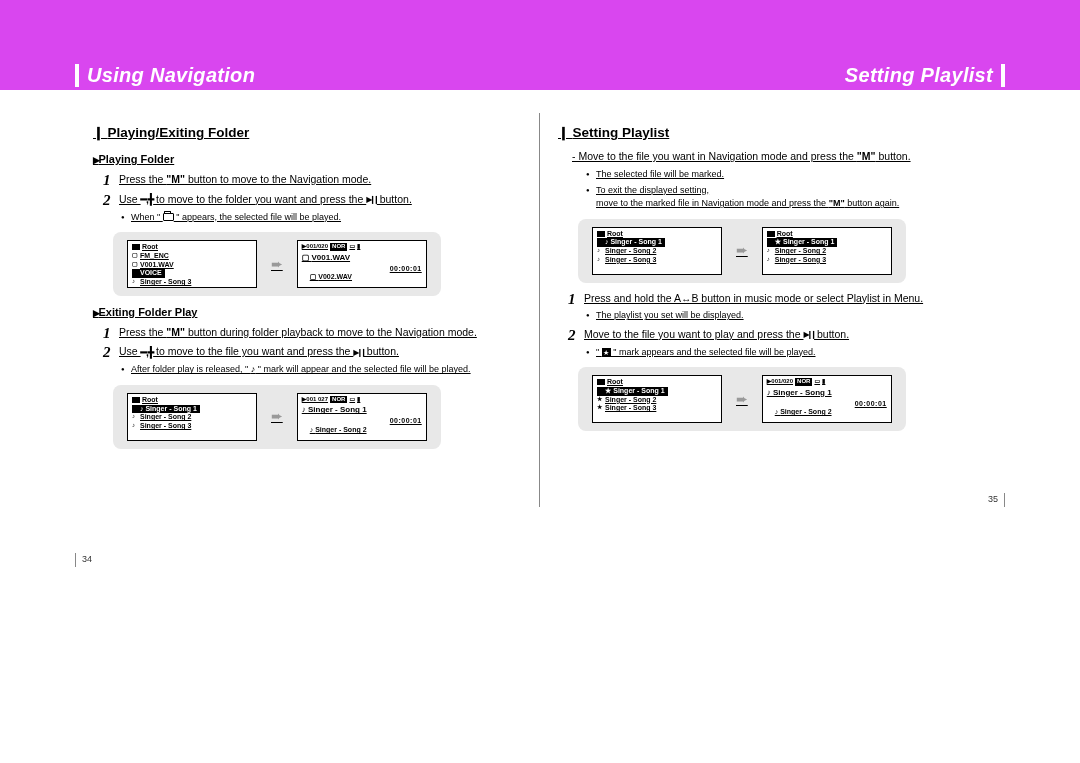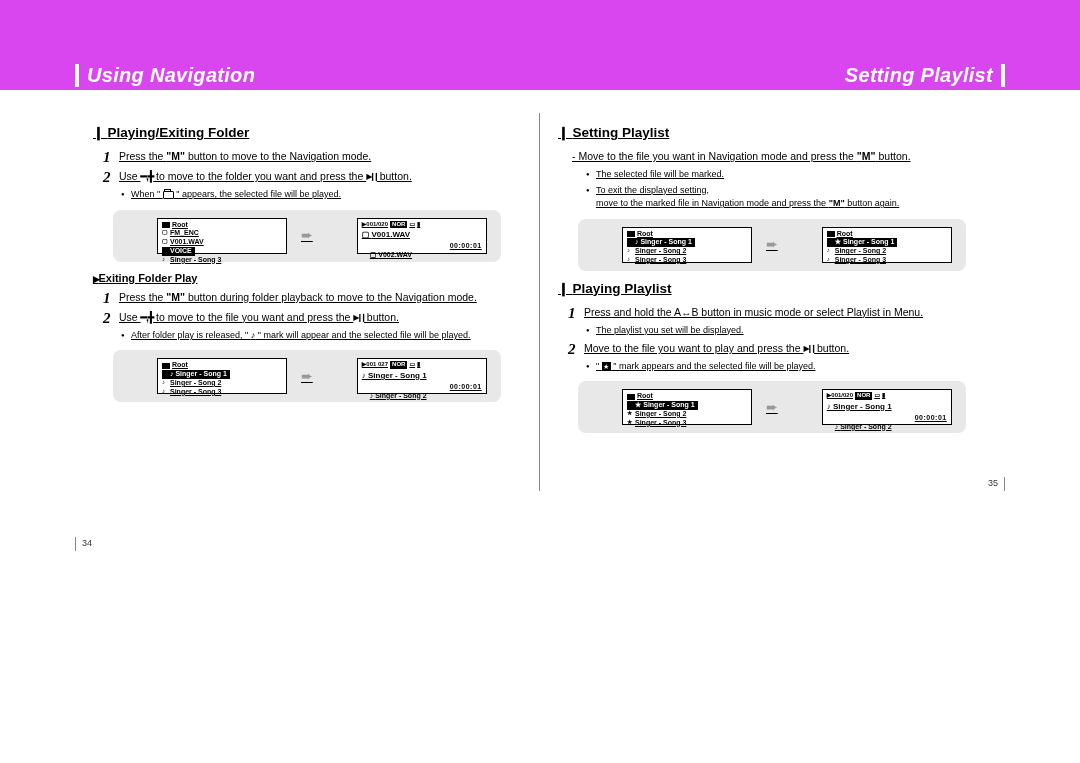--- a/index.html
+++ b/index.html
@@ -24,21 +24,21 @@
   .inline-icon { display:inline-block; vertical-align:middle; }
   .minus-plus { font-weight:bold; letter-spacing:-1px; }
   .play-pause { font-size:8px; letter-spacing:-3px; }
   .folder-icon { display:inline-block; width:11px; height:8px; border:1px solid #000; border-radius:1px; position:relative; vertical-align:middle; }
   .folder-icon::before { content:""; position:absolute; top:-3px; left:0; width:5px; height:2px; border:1px solid #000; border-bottom:none; border-radius:1px 1px 0 0; }
   .star-box { display:inline-block; width:9px; height:9px; background:#000; color:#fff; font-size:7px; text-align:center; line-height:9px; vertical-align:middle; }
   .note-icon { font-size:9px; }
 
   .screenshot { background:#e8e8e8; border-radius:8px; padding:8px 14px; margin:8px 0 8px 20px; display:flex; align-items:center; gap:14px; width:fit-content; }
   .arrow-between { color:#999; font-size:14px; }
-  .lcd { background:#fff; border:1.5px solid #000; width:130px; height:36px; padding:2px 4px; font-size:7px; font-weight:bold; line-height:1.25; font-family:Arial,sans-serif; position:relative;margin-left:30px; }
+  .lcd { background:#fff; border:1.5px solid #000; width:130px; height:48px; padding:2px 4px; font-size:7px; font-weight:bold; line-height:1.25; font-family:Arial,sans-serif; position:relative; }
   .lcd .titlerow { display:flex; align-items:center; gap:2px; margin-bottom:0px; }
   .lcd .folder-tiny { display:inline-block; width:8px; height:6px; border:1px solid #000; background:#000; }
   .lcd .rootlabel { text-decoration:underline; font-weight:bold; }
   .lcd .row { padding-left:8px; white-space:nowrap; position:relative; }
   .lcd .row.hl { background:#000; color:#fff; display:inline-block; padding:0 3px 0 8px; }
   .lcd .rowicon { position:absolute; left:0; top:0; font-size:6px; }
   .lcd .status-top { font-size:6px; display:flex; gap:2px; align-items:center; justify-content:flex-start; }
   .lcd .status-top .blk { background:#000; color:#fff; padding:0 2px; }
   .lcd .big { font-size:8px; margin:2px 0; }
   .lcd .time { letter-spacing:0.5px; }
@@ -58,20 +58,21 @@
     <div class="header-left">Using Navigation</div>
     <div class="header-right">Setting Playlist</div>
   </div>
 </div>
 
 <div class="spread">
 
   <div class="page left">
     <div class="sect">Playing/Exiting Folder</div>
 
+    <div class="sub">Playing Folder</div>
 
     <div class="step">
       <span class="num">1</span>
       <span>Press the </span><b>"M"</b><span> button to move to the Navigation mode.</span>
     </div>
 
     <div class="step">
       <span class="num">2</span>
       <span>Use </span><span class="minus-plus inline-icon">━,╋</span><span> to move to the folder you want and press the </span><span class="play-pause inline-icon">▶❙❙</span><span> button.</span>
     </div>
@@ -173,21 +174,20 @@
         <div class="titlerow">
             <span class="folder-tiny"></span>
             <span class="rootlabel">Root</span>
           </div>
         <div><span class="row hl">★ <span>Singer - Song 1</span></span></div>
         <div class="row"><span class="rowicon">♪</span><span>Singer - Song 2</span></div>
         <div class="row"><span class="rowicon">♪</span><span>Singer - Song 3</span></div>
       </div>
     </div>
 
-    <div class="sect">Playing Playlist</div>
 
     <div class="step">
       <span class="num">1</span>
       <span>Press and hold the A↔B button in music mode or select Playlist in Menu.</span>
     </div>
     <div class="bullet">The playlist you set will be displayed.</div>
 
     <div class="step">
       <span class="num">2</span>
       <span>Move to the file you want to play and press the </span><span class="play-pause inline-icon">▶❙❙</span><span> button.</span>

